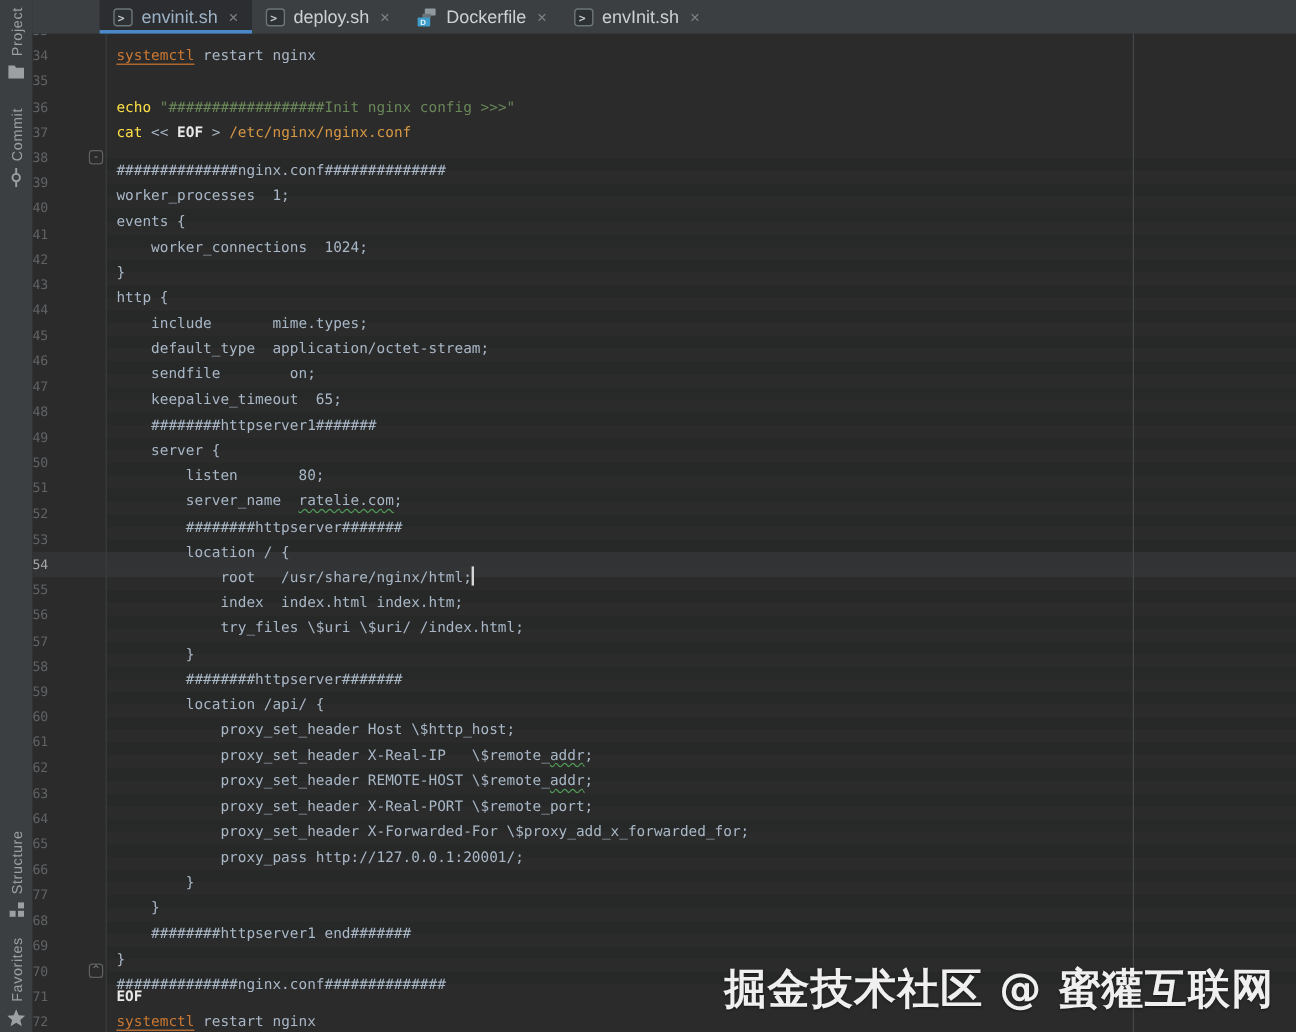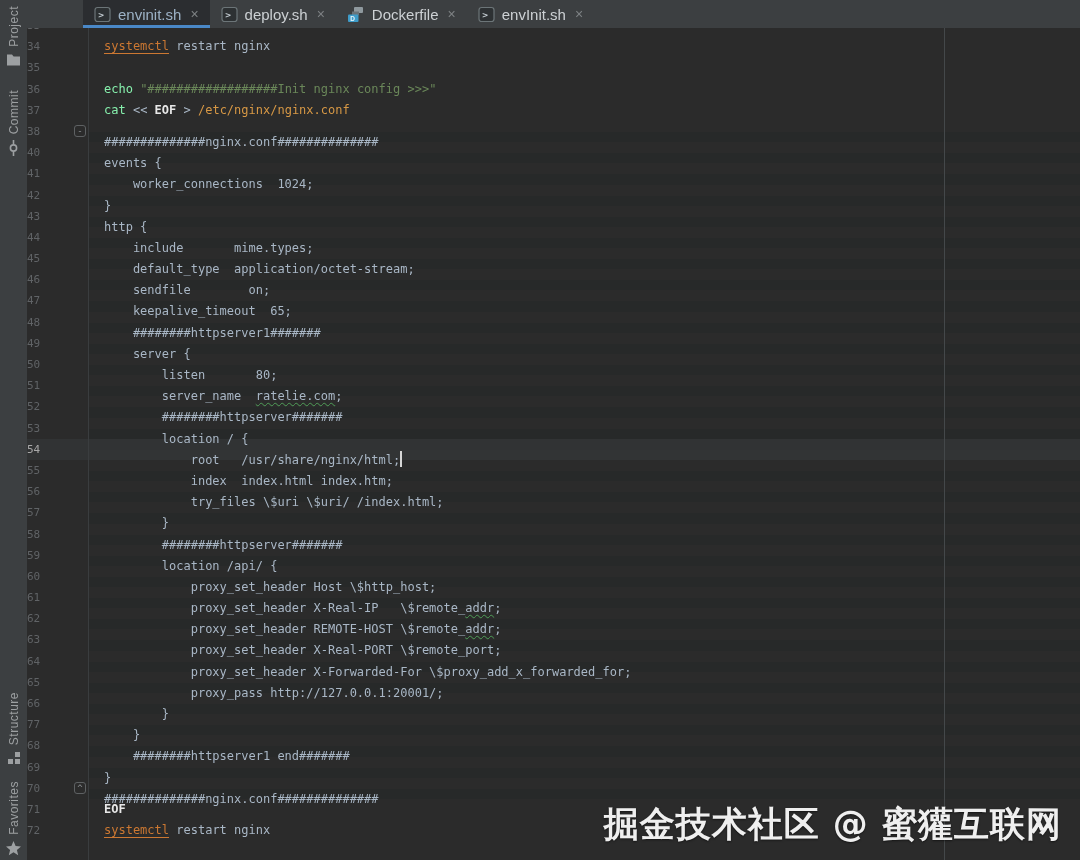--- a/index.html
+++ b/index.html
@@ -27,28 +27,28 @@
   #editor{position:absolute;left:27px;top:28px;width:1053px;height:832px;background:#2B2B2B;overflow:hidden;}
   #gutter-sep{position:absolute;left:61px;top:0;bottom:0;width:1px;background:#3A3D3F;z-index:3;}
   #margin-guide{position:absolute;left:917px;top:0;bottom:0;width:1px;background:#44484A;z-index:2;}
   #rows{margin-top:-13px;position:relative;z-index:1;}
   .row{display:flex;height:21.2px;line-height:21.2px;font-family:"DejaVu Sans Mono",monospace;
     font-size:12px;white-space:pre;}
   .gnum{width:34px;flex:none;text-align:left;color:#606366;font-size:11px;}
   .gfold{width:27px;flex:none;position:relative;}
   .fmark{position:absolute;right:2px;top:4px;width:12px;height:12px;border:1px solid #5E6163;
     border-radius:3px;color:#8A8E91;font-size:9px;line-height:10px;text-align:center;box-sizing:border-box;}
-  .code{flex:1;padding-left:16px;color:#A9B7C6;}
+  .code{flex:1;padding-left:9px;color:#A9B7C6;}
   .row.hd .code{background:#272929;margin-top:11px;}
   .row.cl{background:#313334;}
   .row.cl .code{background:#323435;}
   .row.cl .gnum{color:#A8A8A8;}
 
   
-  .k{color:#86efac;}
+  .k{color:#fde047;}
   .ku{color:#CC7832;text-decoration:underline;text-underline-offset:3px;text-decoration-thickness:1px;}
   .s{color:#6A8759;}
   .e{color:#E8E8E8;font-weight:bold;}
   .p{color:#D79845;}
   .w{text-decoration:underline wavy #4F9E58;text-decoration-thickness:1px;text-underline-offset:2px;}
   .caret{display:inline-block;width:2px;height:16px;background:#D6D6D6;vertical-align:-3px;}
 
   
   #watermark{position:absolute;right:18px;top:801px;font-size:35px;font-weight:bold;color:#EFEFEF;
     letter-spacing:1px;z-index:10;font-family:"DejaVu Sans",sans-serif;text-shadow:0 1px 2px rgba(0,0,0,.5);}
@@ -130,20 +130,21 @@
     </div>
   </div>
 <div id="editor">
   <div id="rows">
       <div class="row"><span class="gnum">33</span><span class="gfold"></span><span class="code"></span></div>
       <div class="row"><span class="gnum">34</span><span class="gfold"></span><span class="code"><span class="ku">systemctl</span><span> restart nginx</span></span></div>
       <div class="row"><span class="gnum">35</span><span class="gfold"></span><span class="code"></span></div>
       <div class="row"><span class="gnum">36</span><span class="gfold"></span><span class="code"><span class="k">echo</span><span> </span><span class="s">"##################Init nginx config &gt;&gt;&gt;"</span></span></div>
       <div class="row"><span class="gnum">37</span><span class="gfold"></span><span class="code"><span class="k">cat</span><span> &lt;&lt; </span><span class="e">EOF</span><span> &gt; </span><span class="p">/etc/nginx/nginx.conf</span></span></div>
       <div class="row hd"><span class="gnum">38</span><span class="gfold"><span class="fmark">-</span></span><span class="code"><span>##############nginx.conf##############</span></span></div>
+      <div class="row hd"><span class="gnum">39</span><span class="gfold"></span><span class="code"><span>worker_processes  1;</span></span></div>
       <div class="row hd"><span class="gnum">40</span><span class="gfold"></span><span class="code"><span>events {</span></span></div>
       <div class="row hd"><span class="gnum">41</span><span class="gfold"></span><span class="code"><span>    worker_connections  1024;</span></span></div>
       <div class="row hd"><span class="gnum">42</span><span class="gfold"></span><span class="code"><span>}</span></span></div>
       <div class="row hd"><span class="gnum">43</span><span class="gfold"></span><span class="code"><span>http {</span></span></div>
       <div class="row hd"><span class="gnum">44</span><span class="gfold"></span><span class="code"><span>    include       mime.types;</span></span></div>
       <div class="row hd"><span class="gnum">45</span><span class="gfold"></span><span class="code"><span>    default_type  application/octet-stream;</span></span></div>
       <div class="row hd"><span class="gnum">46</span><span class="gfold"></span><span class="code"><span>    sendfile        on;</span></span></div>
       <div class="row hd"><span class="gnum">47</span><span class="gfold"></span><span class="code"><span>    keepalive_timeout  65;</span></span></div>
       <div class="row hd"><span class="gnum">48</span><span class="gfold"></span><span class="code"><span>    ########httpserver1#######</span></span></div>
       <div class="row hd"><span class="gnum">49</span><span class="gfold"></span><span class="code"><span>    server {</span></span></div>

